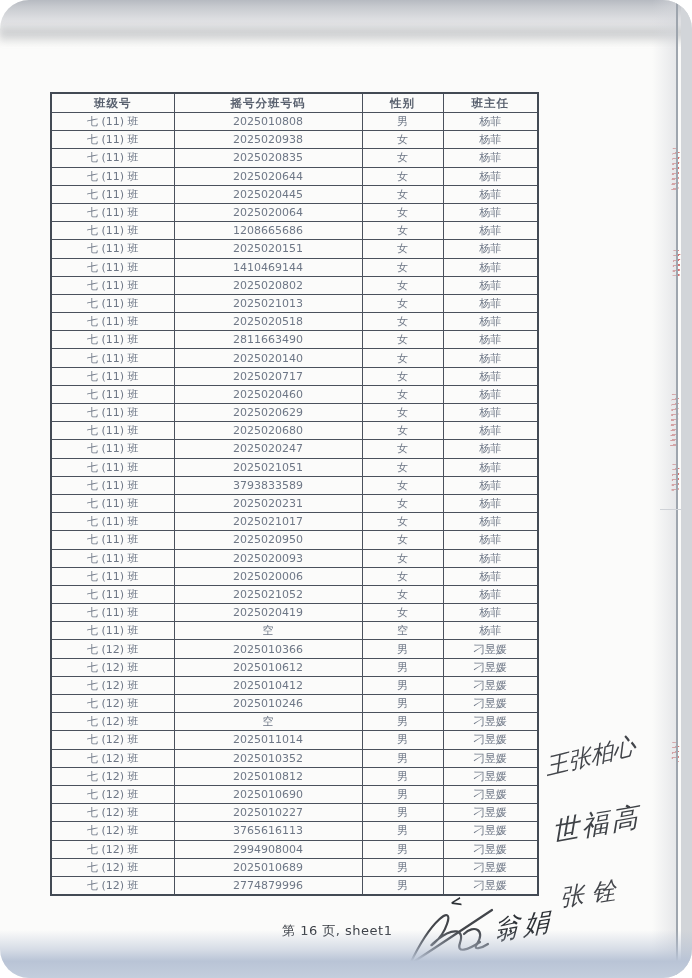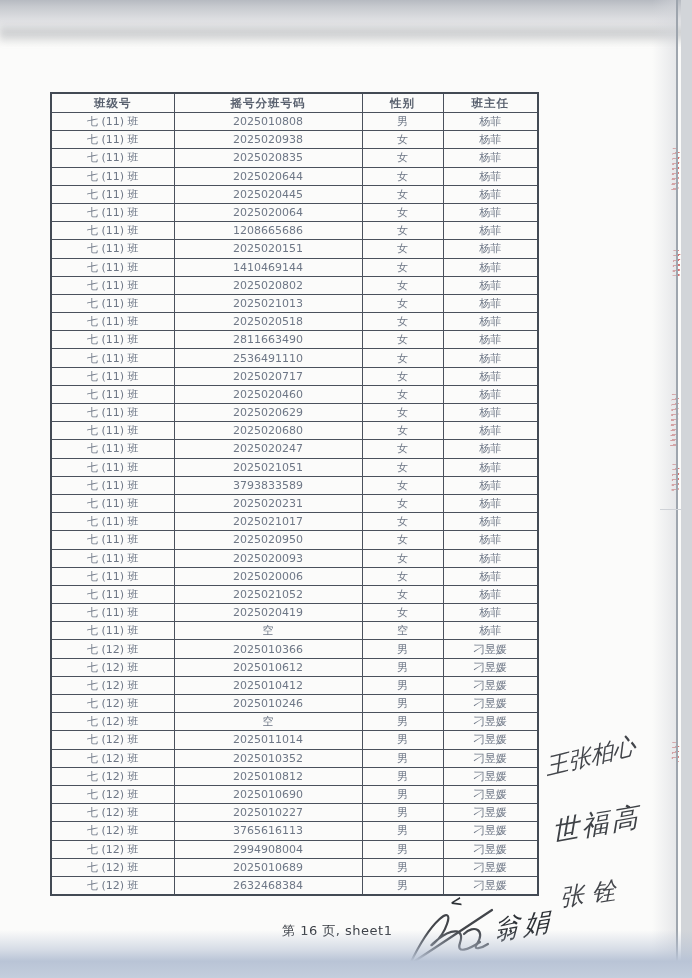--- a/index.html
+++ b/index.html
@@ -4,20 +4,21 @@
 <style>
   html, body { margin: 0; padding: 0; }
   body { font-family: "DejaVu Sans", sans-serif; }
 
   .scan {
     position: relative;
     width: 692px;
     height: 978px;
     background: #fbfbfa;
     overflow: hidden;
+    border-radius: 29px;
   }
 
   
   .top-band {
     position: absolute; left: 0; top: 0; width: 100%; height: 48px;
     background: linear-gradient(180deg, #b6bac1 0%, #c7cacf 14%, #dfe0e3 42%, #f3f3f2 72%, #fbfbfa 100%);
   }
   .top-smudge {
     position: absolute; left: 0; top: 24px; width: 100%; height: 20px;
     background: linear-gradient(180deg, rgba(110,115,124,0) 0%, rgba(110,115,124,0.30) 45%, rgba(110,115,124,0) 100%);
@@ -190,21 +191,21 @@
           <td>杨菲</td>
         </tr>
         <tr>
           <td>七 (11) 班</td>
           <td>2811663490</td>
           <td>女</td>
           <td>杨菲</td>
         </tr>
         <tr>
           <td>七 (11) 班</td>
-          <td>2536491110</td>
+          <td>2025020140</td>
           <td>女</td>
           <td>杨菲</td>
         </tr>
         <tr>
           <td>七 (11) 班</td>
           <td>2025020717</td>
           <td>女</td>
           <td>杨菲</td>
         </tr>
         <tr>
@@ -364,21 +365,21 @@
           <td>刁昱媛</td>
         </tr>
         <tr>
           <td>七 (12) 班</td>
           <td>2025010689</td>
           <td>男</td>
           <td>刁昱媛</td>
         </tr>
         <tr>
           <td>七 (12) 班</td>
-          <td>2632468384</td>
+          <td>2774879996</td>
           <td>男</td>
           <td>刁昱媛</td>
         </tr>
       </tbody>
   </table>
 
   <div class="footer-text">第 16 页, sheet1</div>
 
   <div class="hw hw-1">王张柏心</div>
   <div class="hw hw-2">世福高</div>

